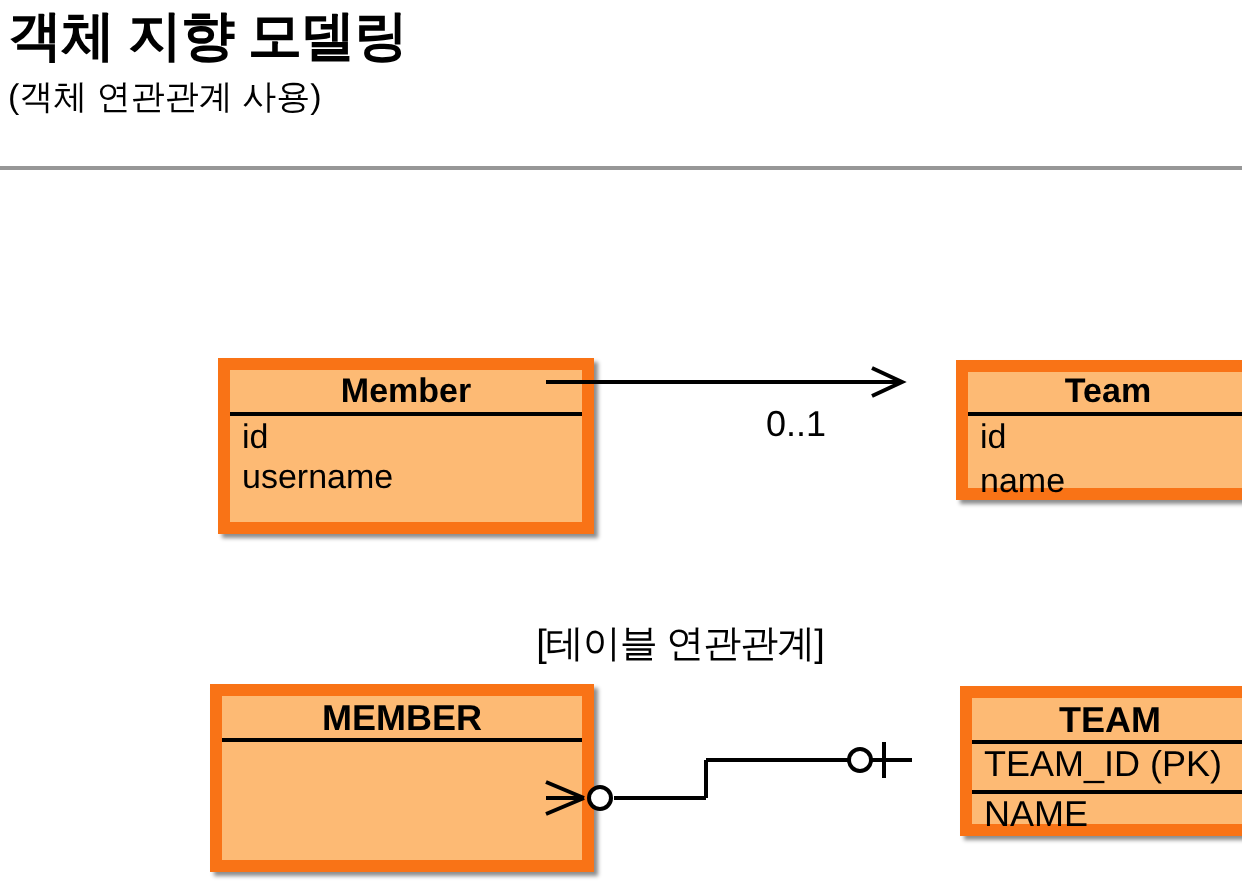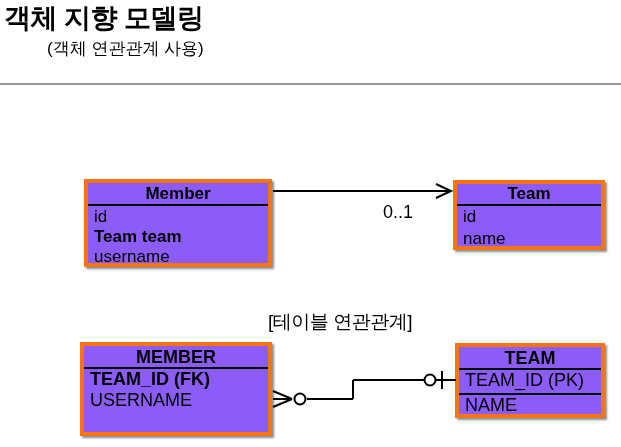--- a/index.html
+++ b/index.html
@@ -3,33 +3,34 @@
 <meta charset="utf-8">
 <style>
   html,body{margin:0;padding:0;background:#fff;}
   .stage{
     position:relative;width:621px;height:447px;background:#ffffff;
     font-family:"Liberation Sans","DejaVu Sans",sans-serif;color:#000;
     overflow:hidden;
   }
   
   .title{position:absolute;left:4px;top:0px;font-size:27px;font-weight:600;letter-spacing:-0.5px;line-height:36px;}
-  .subtitle{position:absolute;left:4px;top:38px;font-size:17px;font-weight:400;line-height:22px;margin-left:43px;}
+  .subtitle{position:absolute;left:4px;top:38px;font-size:17px;font-weight:400;line-height:22px;}
   .rule{position:absolute;left:0;top:83px;width:621px;height:0;border-top:2px solid #979797;}
 
   
   .dlabel{position:absolute;text-align:center;font-size:19px;letter-spacing:-0.5px;}
   .dlabel.obj{left:228px;top:134px;width:212px;}
   .dlabel.tbl{left:230px;top:309px;width:220px;}
 
   
   .box{
-    position:absolute;background:#8b5cf6;border:4px solid #f97316;
+    position:absolute;background:#fdba74;border:6px solid #f97316;
     box-shadow:2px 2px 2px rgba(0,0,0,0.45);
     box-sizing:border-box;
+    margin-left:25px;
   }
   .box .hdr{
     text-align:center;font-weight:700;border-bottom:2px solid #000;
     box-sizing:border-box;
   }
   .box .row{padding-left:6px;box-sizing:border-box;white-space:nowrap;}
   .bold{font-weight:700;}
 
   
   .member-obj{left:84px;top:179px;width:188px;height:88px;font-size:17px;}
@@ -61,43 +62,38 @@
 
   <div class="title">객체 지향 모델링</div>
   <div class="subtitle">(객체 연관관계 사용)</div>
   <div class="rule"></div>
 
 
   <div class="box member-obj">
     <div class="hdr">Member</div>
     <div class="body">
       <div class="row">id</div>
-      <div class="row bold">Team team</div>
       <div class="row">username</div>
     </div>
   </div>
 
   <div class="box team-obj">
     <div class="hdr">Team</div>
     <div class="body">
       <div class="row">id</div>
       <div class="row">name</div>
     </div>
   </div>
 
   <div class="multiplicity">0..1</div>
 
   <div class="dlabel tbl">[테이블 연관관계]</div>
 
   <div class="box member-tbl">
     <div class="hdr">MEMBER</div>
-    <div class="body">
-      <div class="row bold">TEAM_ID (FK)</div>
-      <div class="row">USERNAME</div>
-    </div>
   </div>
 
   <div class="box team-tbl">
     <div class="hdr">TEAM</div>
     <div class="row pkrow">TEAM_ID (PK)</div>
     <div class="body">
       <div class="row">NAME</div>
     </div>
   </div>
 

